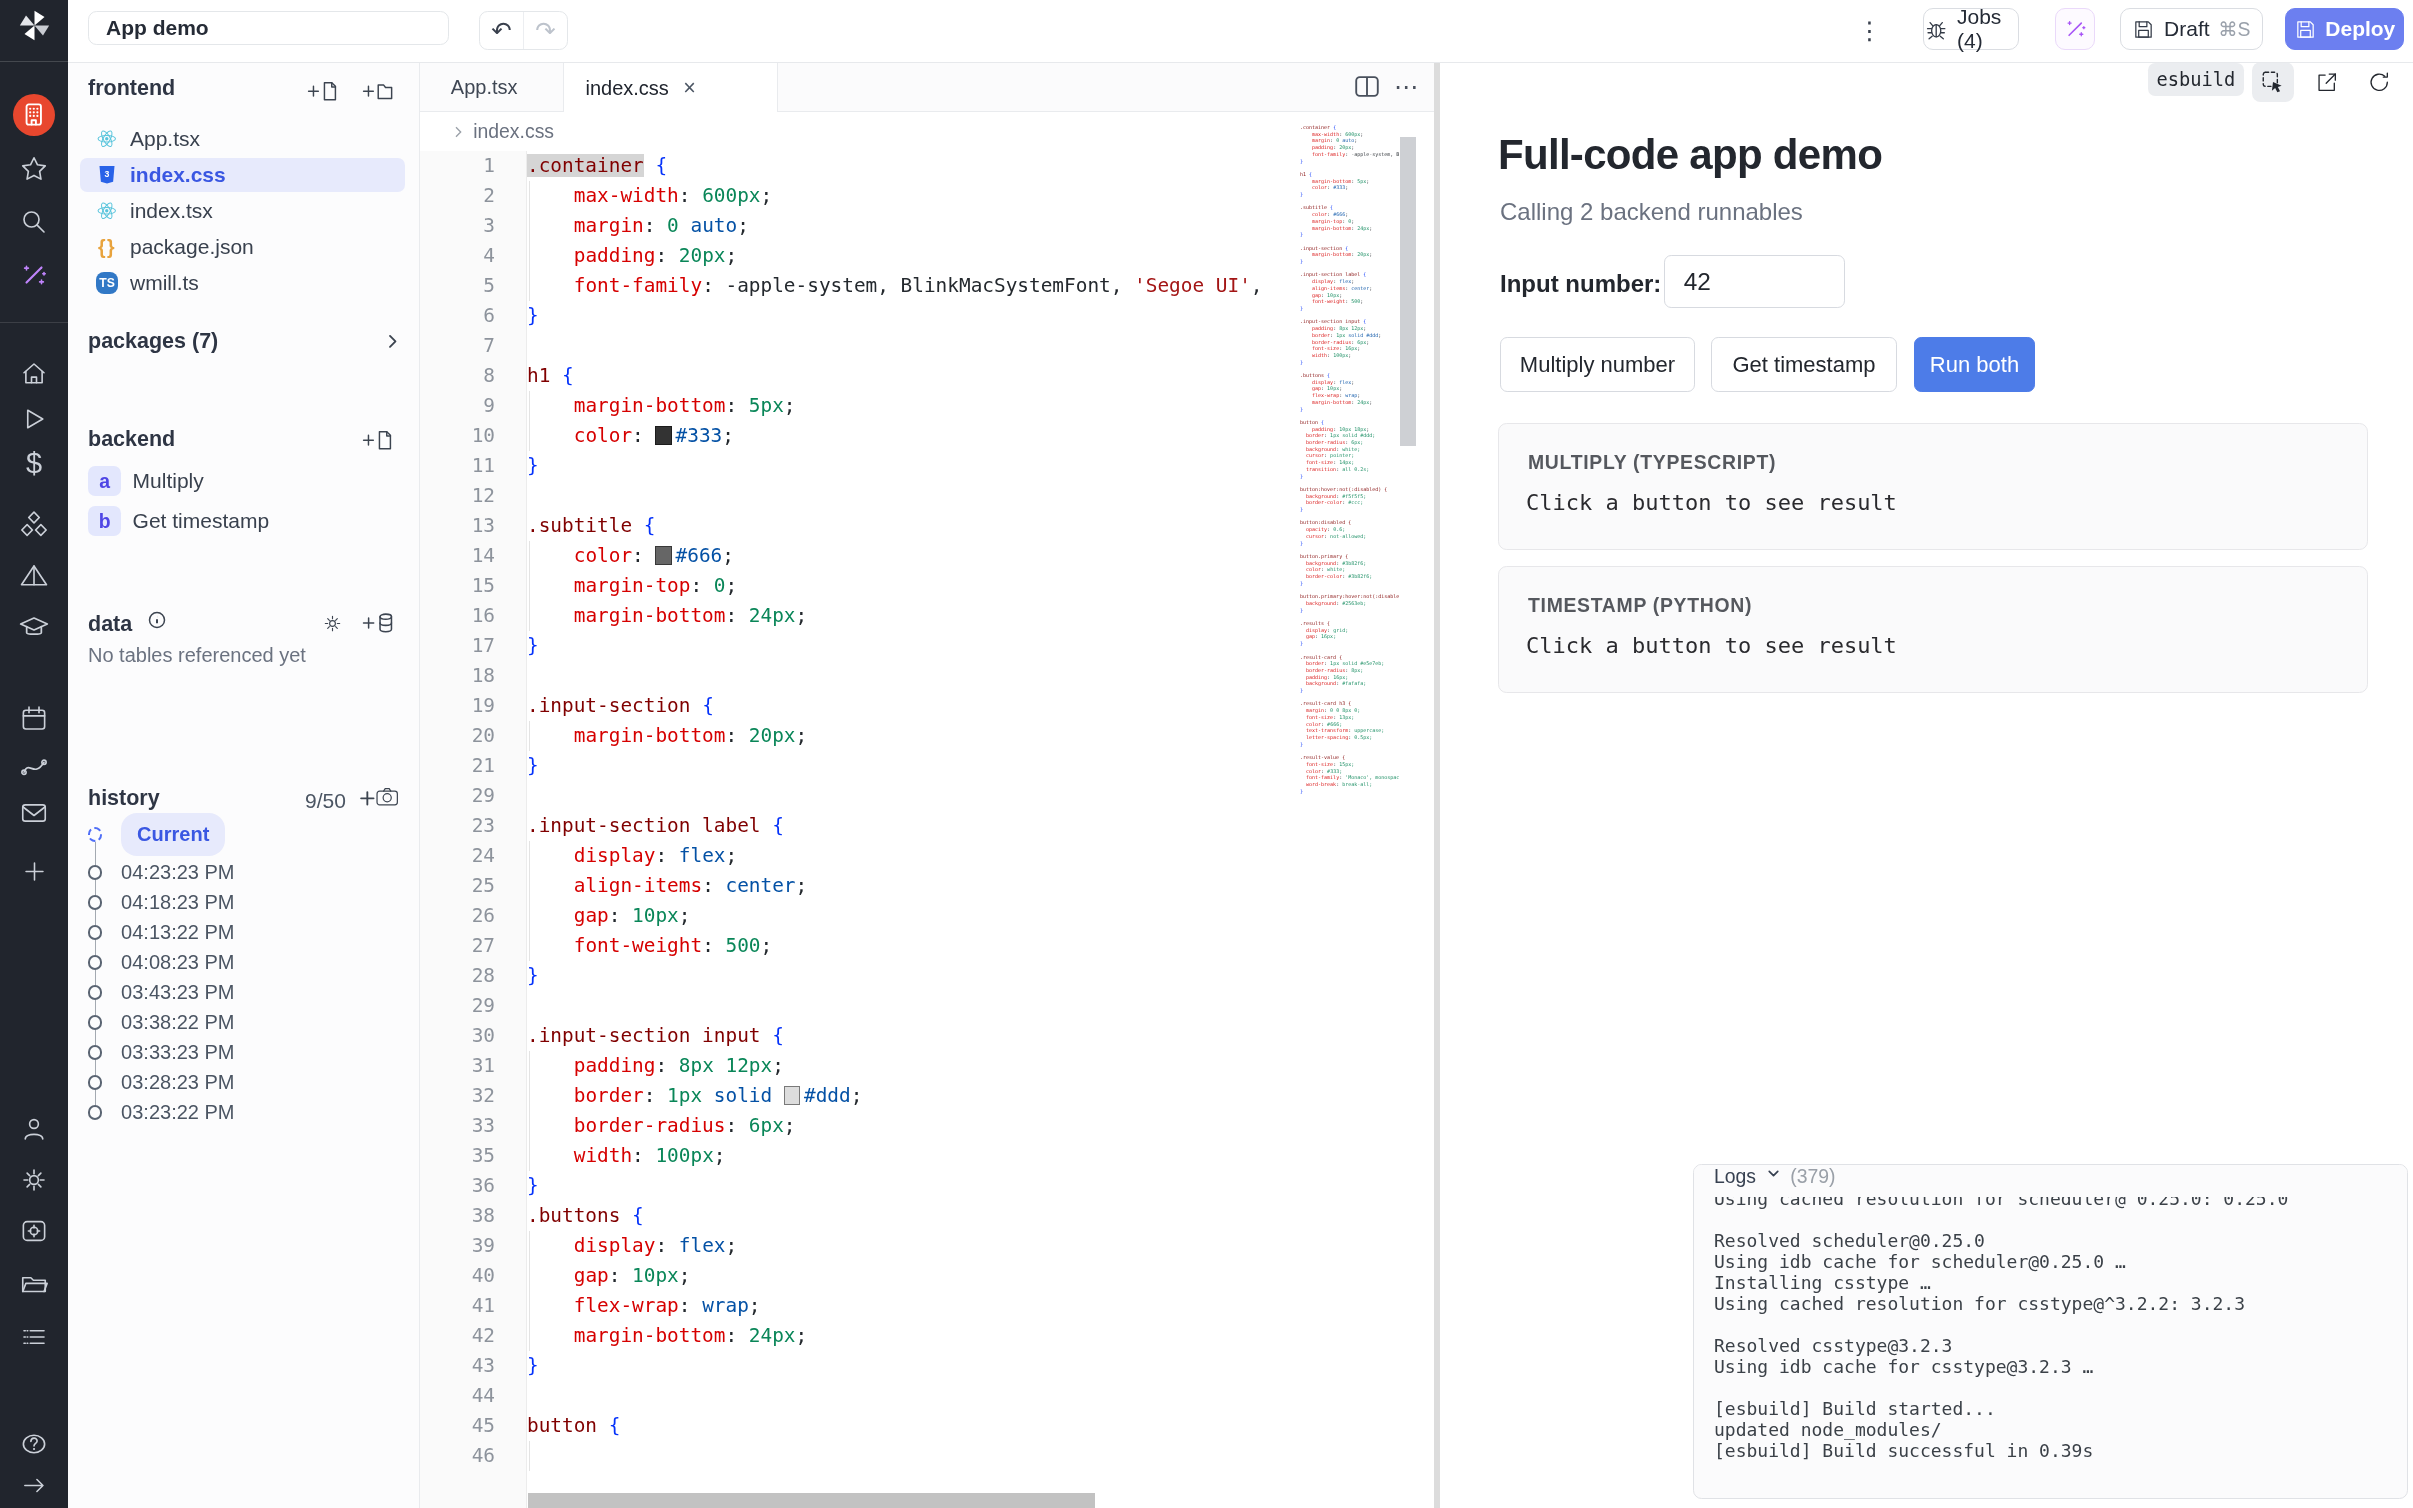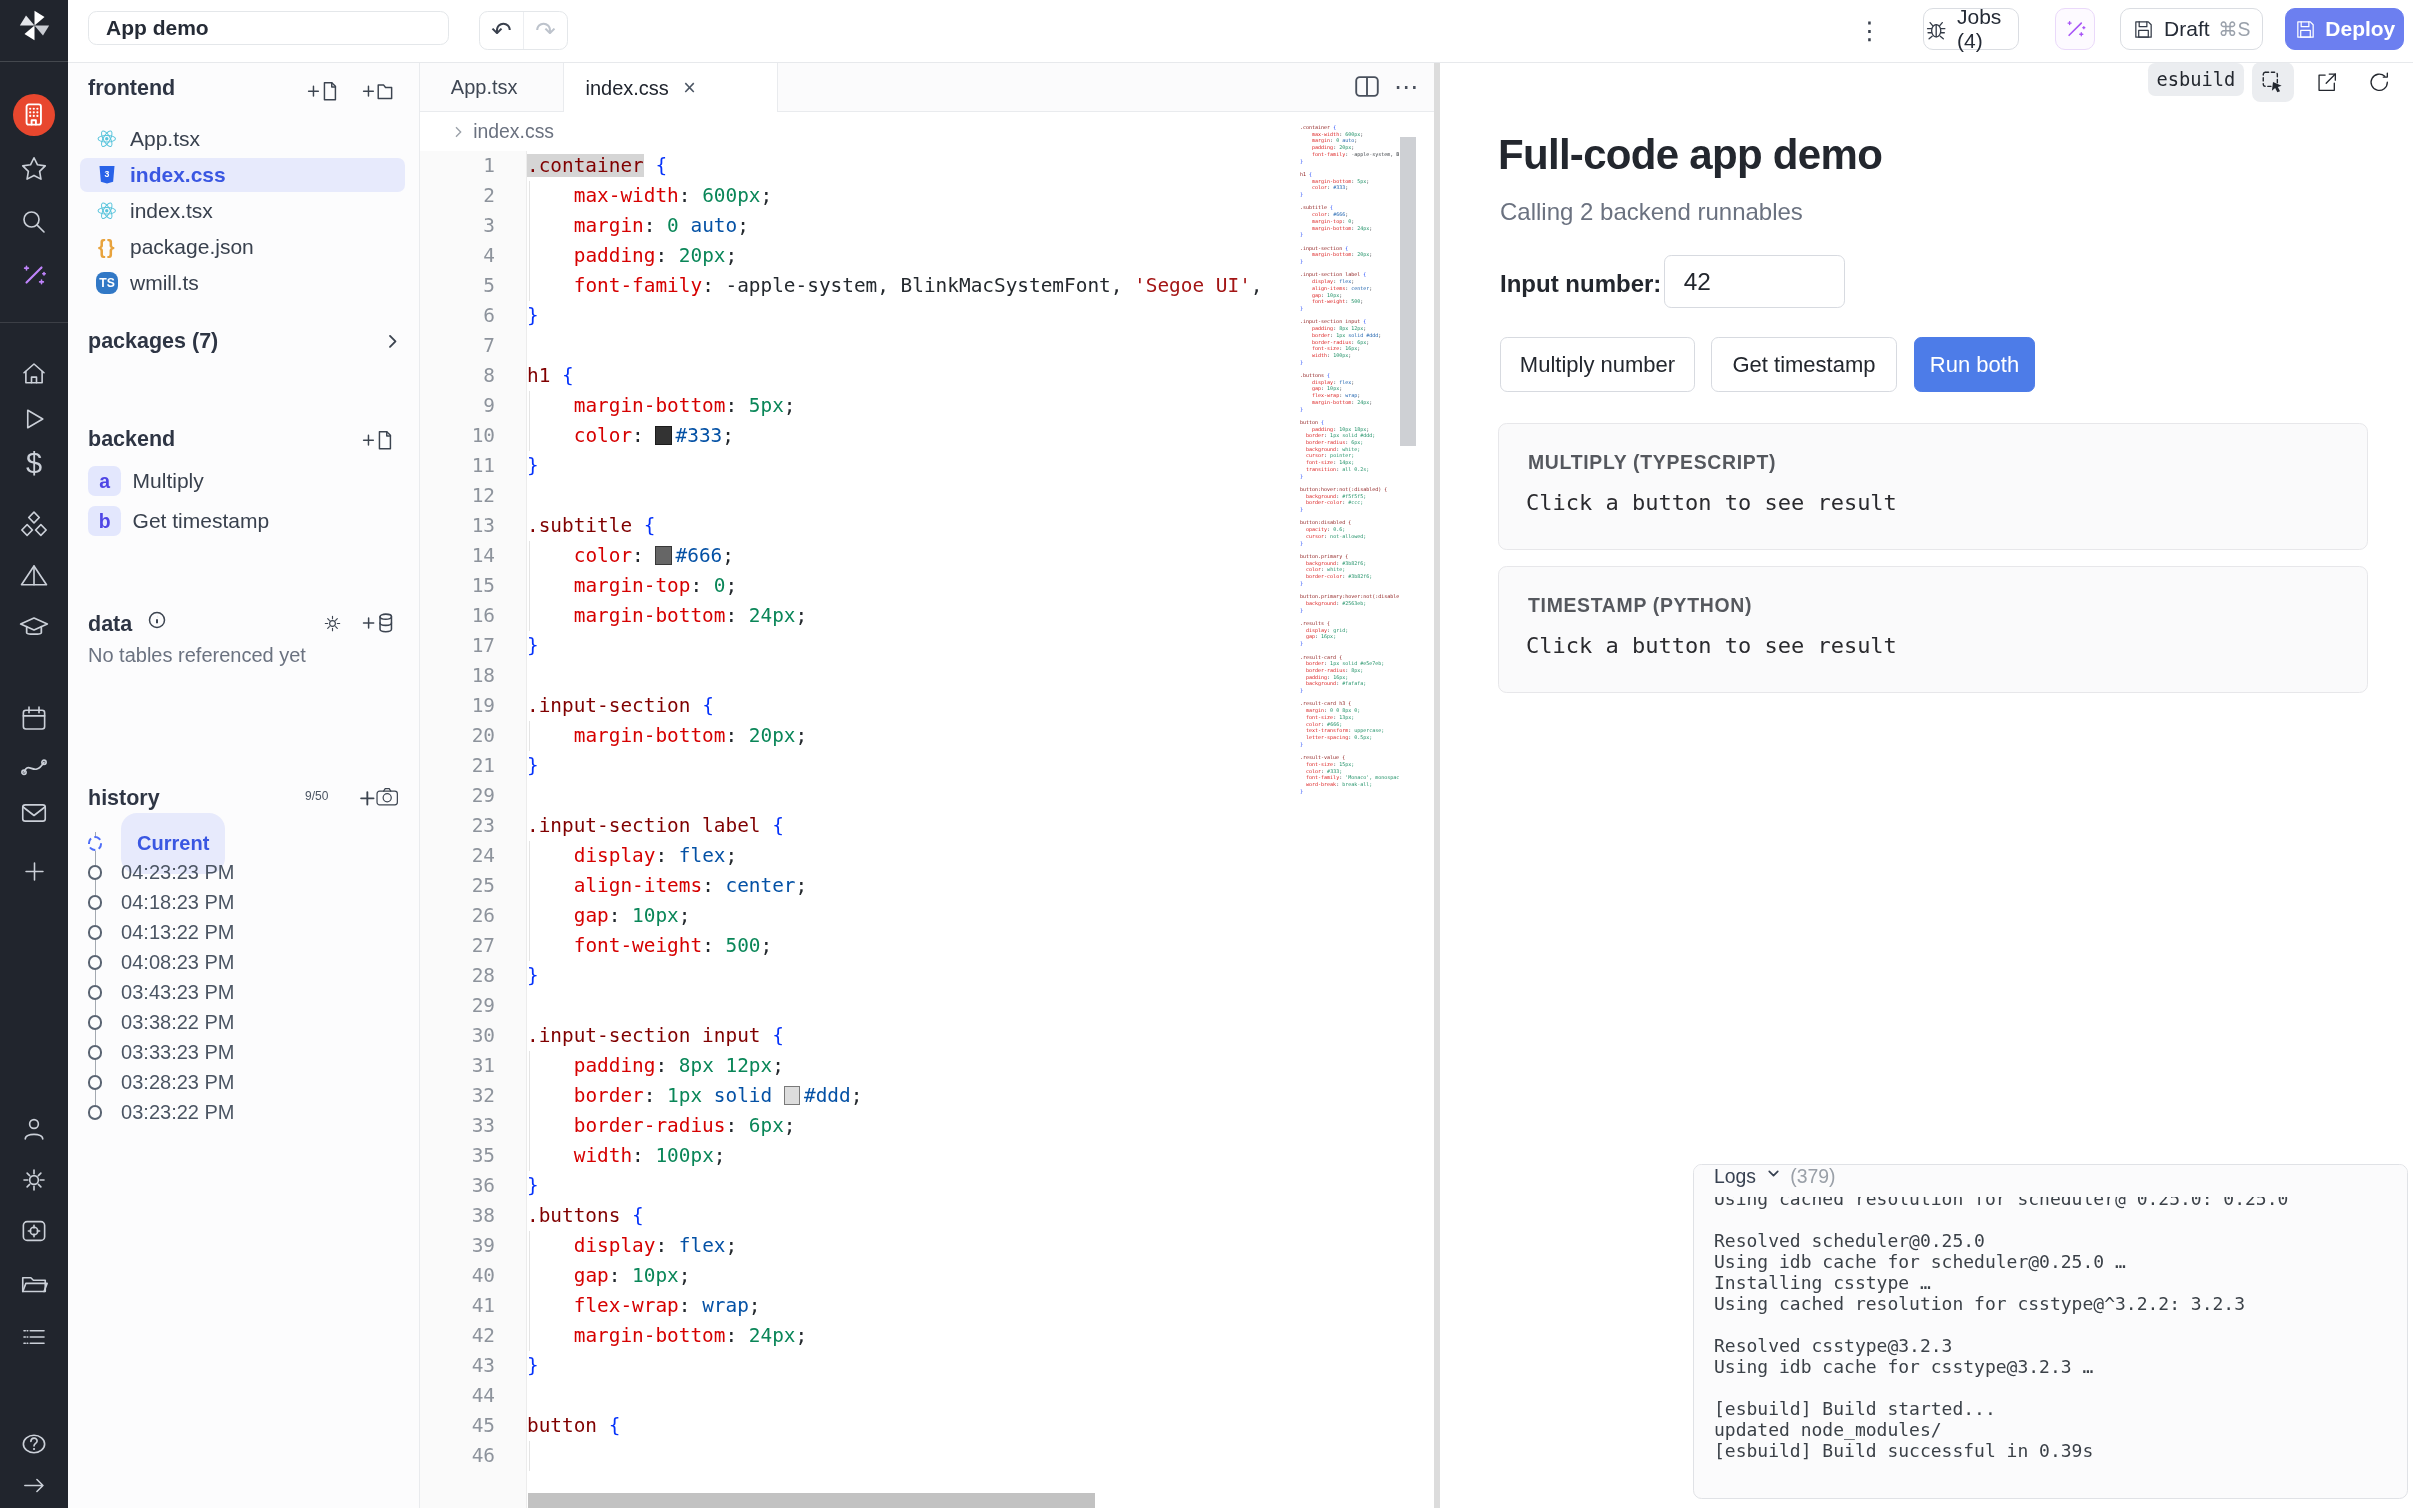--- a/index.html
+++ b/index.html
@@ -48,21 +48,21 @@
   .fi{width:23px;height:23px;display:flex;align-items:center;justify-content:center;flex:none}
   .ts-badge{background:#3178c6;color:#fff;font-weight:700;font-size:12.2px;width:21.5px;height:21.5px;border-radius:8px;
             display:flex;align-items:center;justify-content:center}
   .braces{color:#e8a33d;font-weight:700;font-size:19.4px;letter-spacing:1.4px}
   .badge-ab{width:33px;height:30px;border-radius:7.2px;background:#e3e7fd;color:#4f46e5;font-size:19.4px;font-weight:600;
             display:flex;align-items:center;justify-content:center;flex:none}
   .muted{color:#6b7280}
   .hist-row{position:absolute;left:20px;display:flex;align-items:center;gap:18.7px;font-size:20px;color:#4b5563;cursor:pointer}
   .dot{width:14.4px;height:14.4px;border:2.2px solid #5a6472;border-radius:50%;background:#fcfcfd;box-sizing:border-box;flex:none}
   .dot.cur{border:2.2px dashed #4f6ef7}
-  .cur-pill{background:#e7eafc;color:#3a57e2;font-weight:600;padding:19px 16px;border-radius:16px;font-size:20px}
+  .cur-pill{background:#e7eafc;color:#3a57e2;font-weight:600;padding:10px 16px;border-radius:16px;font-size:20px}
   .tl{position:absolute;left:26.6px;width:1.4px;background:#5a6472;opacity:.55}
 
   
   #editor{position:absolute;left:420px;top:62px;width:1014px;height:1447px;background:#fff;overflow:hidden}
   #tabbar{position:absolute;left:0;top:0;width:100%;height:50px;background:#fbfbfc;border-bottom:1.4px solid #e9ebee;box-sizing:border-box}
   .tab{position:absolute;top:0;height:50px;display:flex;align-items:center;gap:14.4px;padding:0 21.5px;font-size:20px;color:#3f4754;cursor:pointer;box-sizing:border-box}
   .tab.active{background:#fff;border-left:1.4px solid #e9ebee;border-right:1.4px solid #e9ebee;color:#20252e;height:52px}
   .tab .x{color:#4b5563;font-size:21.5px}
   .tabbar-ic{position:absolute;top:11.5px;display:flex;align-items:center;cursor:pointer}
   .tabbar-ic svg{stroke:#49505c;fill:none;stroke-width:2.6}
@@ -418,21 +418,21 @@
     <svg width="33" height="26" viewBox="0 0 52 40">
         <path d="M4 20h16M12 12v16"></path>
         <ellipse cx="39" cy="10" rx="9" ry="4"></ellipse>
         <path d="M30 10v20c0 5 18 5 18 0V10"></path>
         <path d="M30 20c0 5 18 5 18 0"></path>
       </svg>
   </div>
   <div class="sec-h muted" style="top:582px;font-weight:400;font-size:20px">No tables referenced yet</div>
 
   <div class="sec-h" style="top:724px">history</div>
-  <div class="sec-h" style="left:237px;top:727px;font-weight:400;font-size:12px;color:#4b5563">9/50</div>
+  <div class="sec-h" style="left:237px;top:727px;font-weight:400;font-size:21px;color:#4b5563">9/50</div>
   <div class="sec-ic" style="left:290px;top:727px">
     <svg width="18.7" height="18.7" viewBox="0 0 24 24">
         <path d="M12 4v16M4 12h16"></path>
       </svg>
   </div>
   <div class="sec-ic" style="left:307px;top:724px">
     <svg width="24.4" height="21.5" viewBox="0 0 48 42">
         <rect x="4" y="10" width="40" height="27" rx="5"></rect>
         <circle cx="24" cy="23" r="8"></circle>
         <path d="M17 10l3-5h8l3 5"></path>

